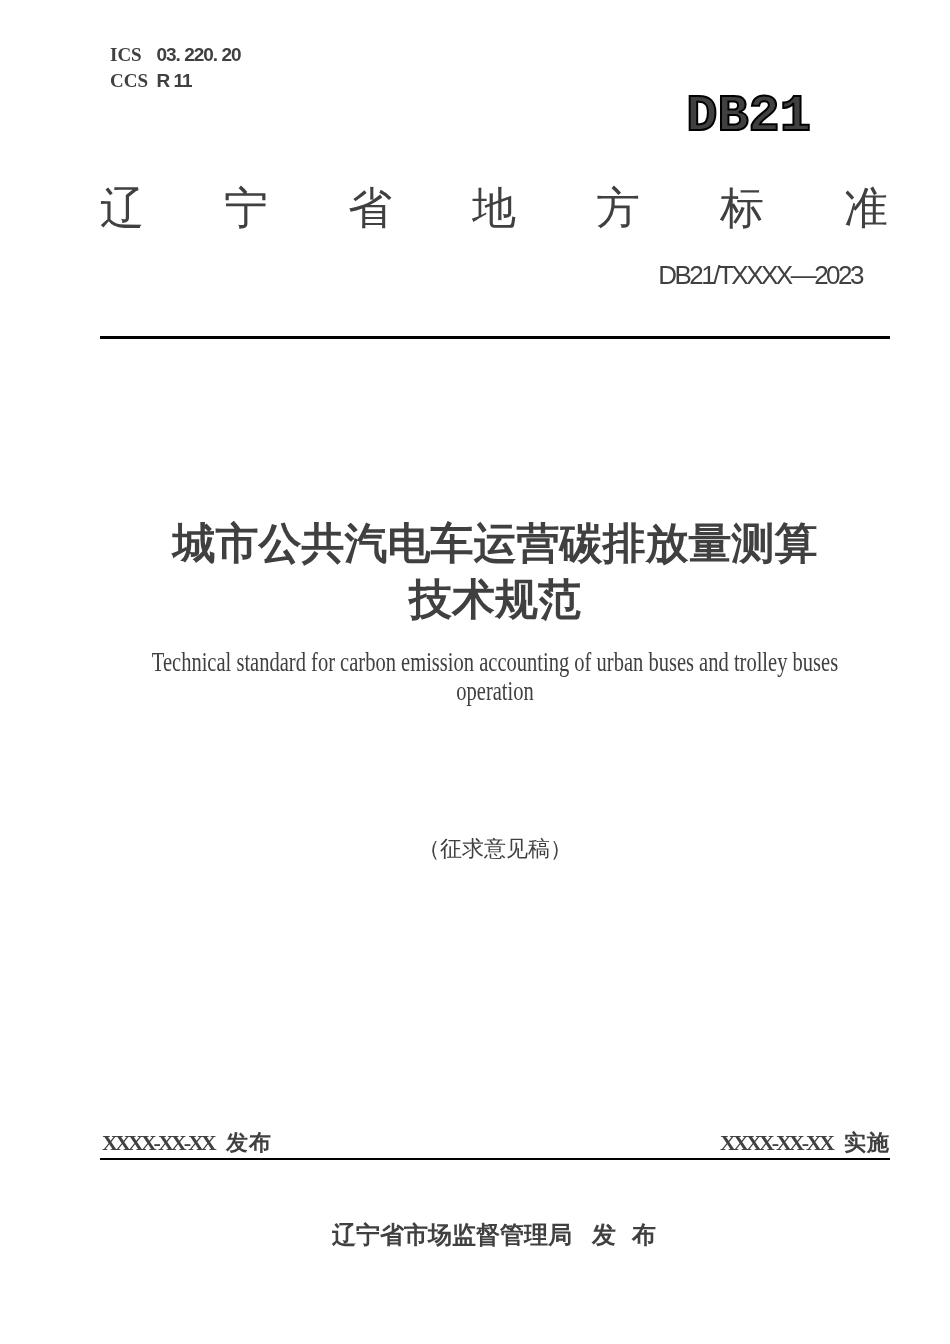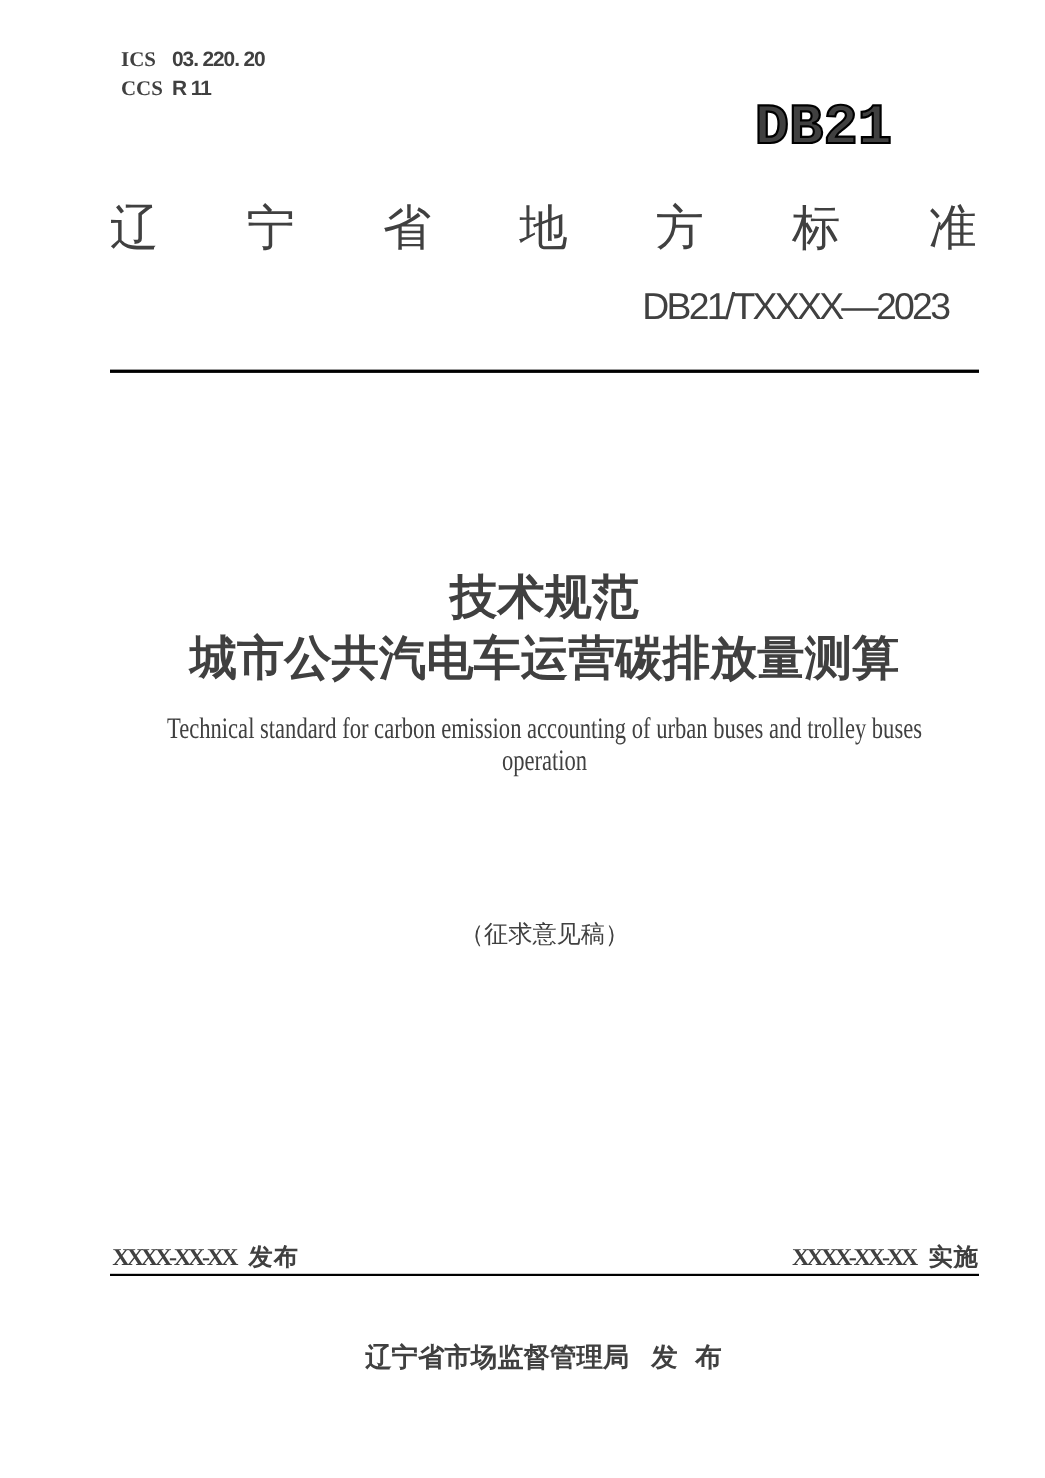--- a/index.html
+++ b/index.html
@@ -65,21 +65,21 @@
     font-weight: 400;
   }
   .standard-name span { display: inline-block; }
 
   
   .doc-number {
     position: absolute;
     top: 260px;
     right: 88px;
     font-family: "Liberation Sans", sans-serif;
-    font-size: 34px;
+    font-size: 26px;
     font-weight: 500;
     letter-spacing: -2.5px;
     white-space: nowrap;
   }
 
   .rule-top {
     position: absolute;
     left: 100px;
     top: 336px;
     width: 790px;
@@ -188,22 +188,22 @@
     <span>方</span>
     <span>标</span>
     <span>准</span>
   </div>
 
   <div class="doc-number">DB21/TXXXX—2023</div>
 
   <div class="rule-top"></div>
 
   <div class="centered title-cn">
+    <div>城市公共汽电车运营碳排放量测算</div>
     <div>技术规范</div>
-    <div>城市公共汽电车运营碳排放量测算</div>
   </div>
 
   <div class="centered title-en">
     <div>Technical standard for carbon emission accounting of urban buses and trolley buses</div>
     <div>operation</div>
   </div>
 
   <div class="centered draft-note">（征求意见稿）</div>
 
   <div class="dates-row">

